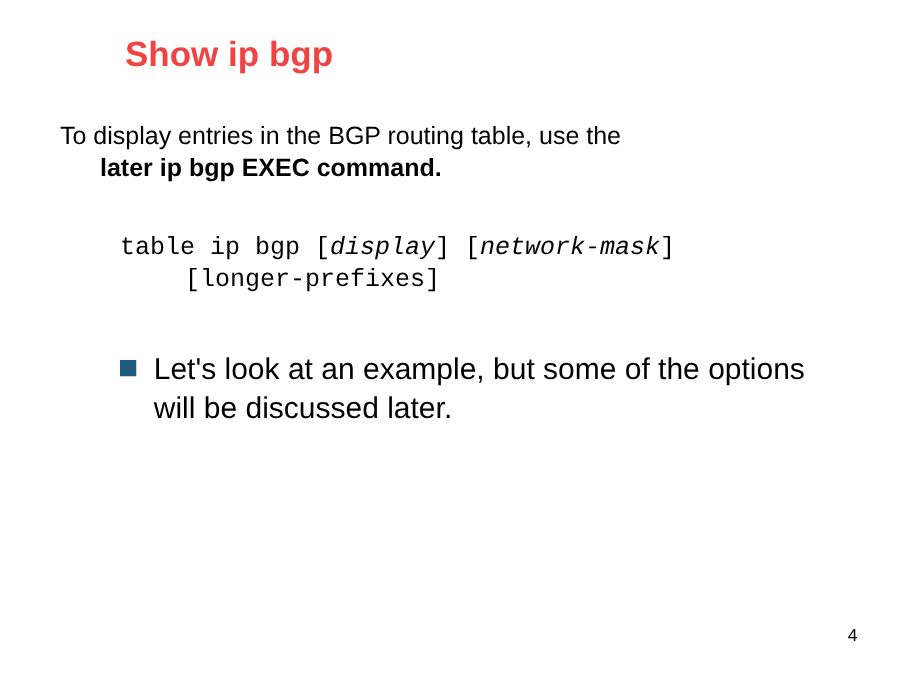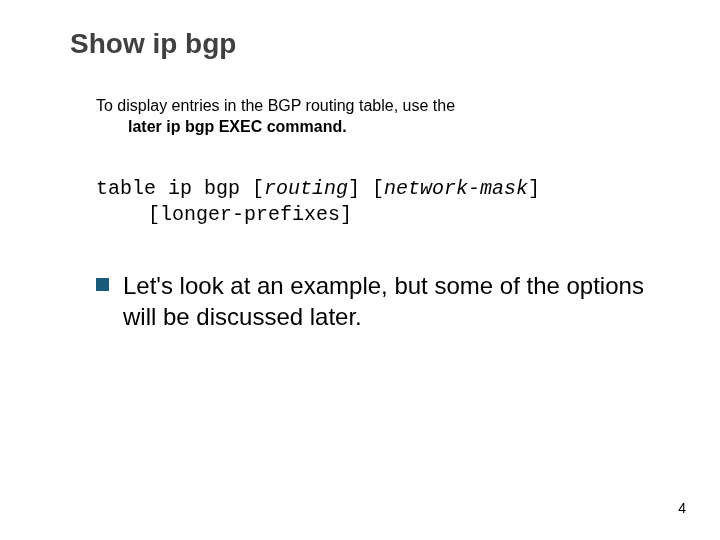--- a/index.html
+++ b/index.html
@@ -9,30 +9,30 @@
     }
     body {
       width: 720px;
       height: 540px;
       background: #ffffff;
       font-family: Arial, Helvetica, sans-serif;
       position: relative;
       padding: 28px 0 0 0;
     }
     .title {
-      color: #404040;
+      color: #ef4444;
       font-size: 28px;
       font-weight: bold;
-      padding-left: 70px;
+      padding-left: 100px;
       margin-bottom: 36px;
     }
     .intro {
       color: #000;
-      font-size: 16px;
-      padding-left: 96px;
+      font-size: 20px;
+      padding-left: 48px;
       padding-right: 60px;
       line-height: 1.3;
       margin-bottom: 38px;
     }
     .intro .bold {
       font-weight: bold;
     }
     .intro .indent {
       display: block;
       padding-left: 32px;
@@ -84,21 +84,21 @@
 <body>
 
 <div class="title">Show ip bgp</div>
 
 <div class="intro">
   <span>To display entries in the BGP routing table, use the</span>
   <span class="indent bold">later ip bgp EXEC command.</span>
 </div>
 
 <div class="syntax">
-  <span>table ip bgp [</span><span class="italic">routing</span><span>] [</span><span class="italic">network-mask</span><span>]</span>
+  <span>table ip bgp [</span><span class="italic">display</span><span>] [</span><span class="italic">network-mask</span><span>]</span>
   <span class="indent"><span>[</span><span>longer-prefixes</span><span>]</span></span>
 </div>
 
 <div class="bullet-row">
   <div class="bullet-marker"></div>
   <div class="bullet-text">Let's look at an example, but some of the options will be discussed later.</div>
 </div>
 
 <div class="page-number">4</div>
 

